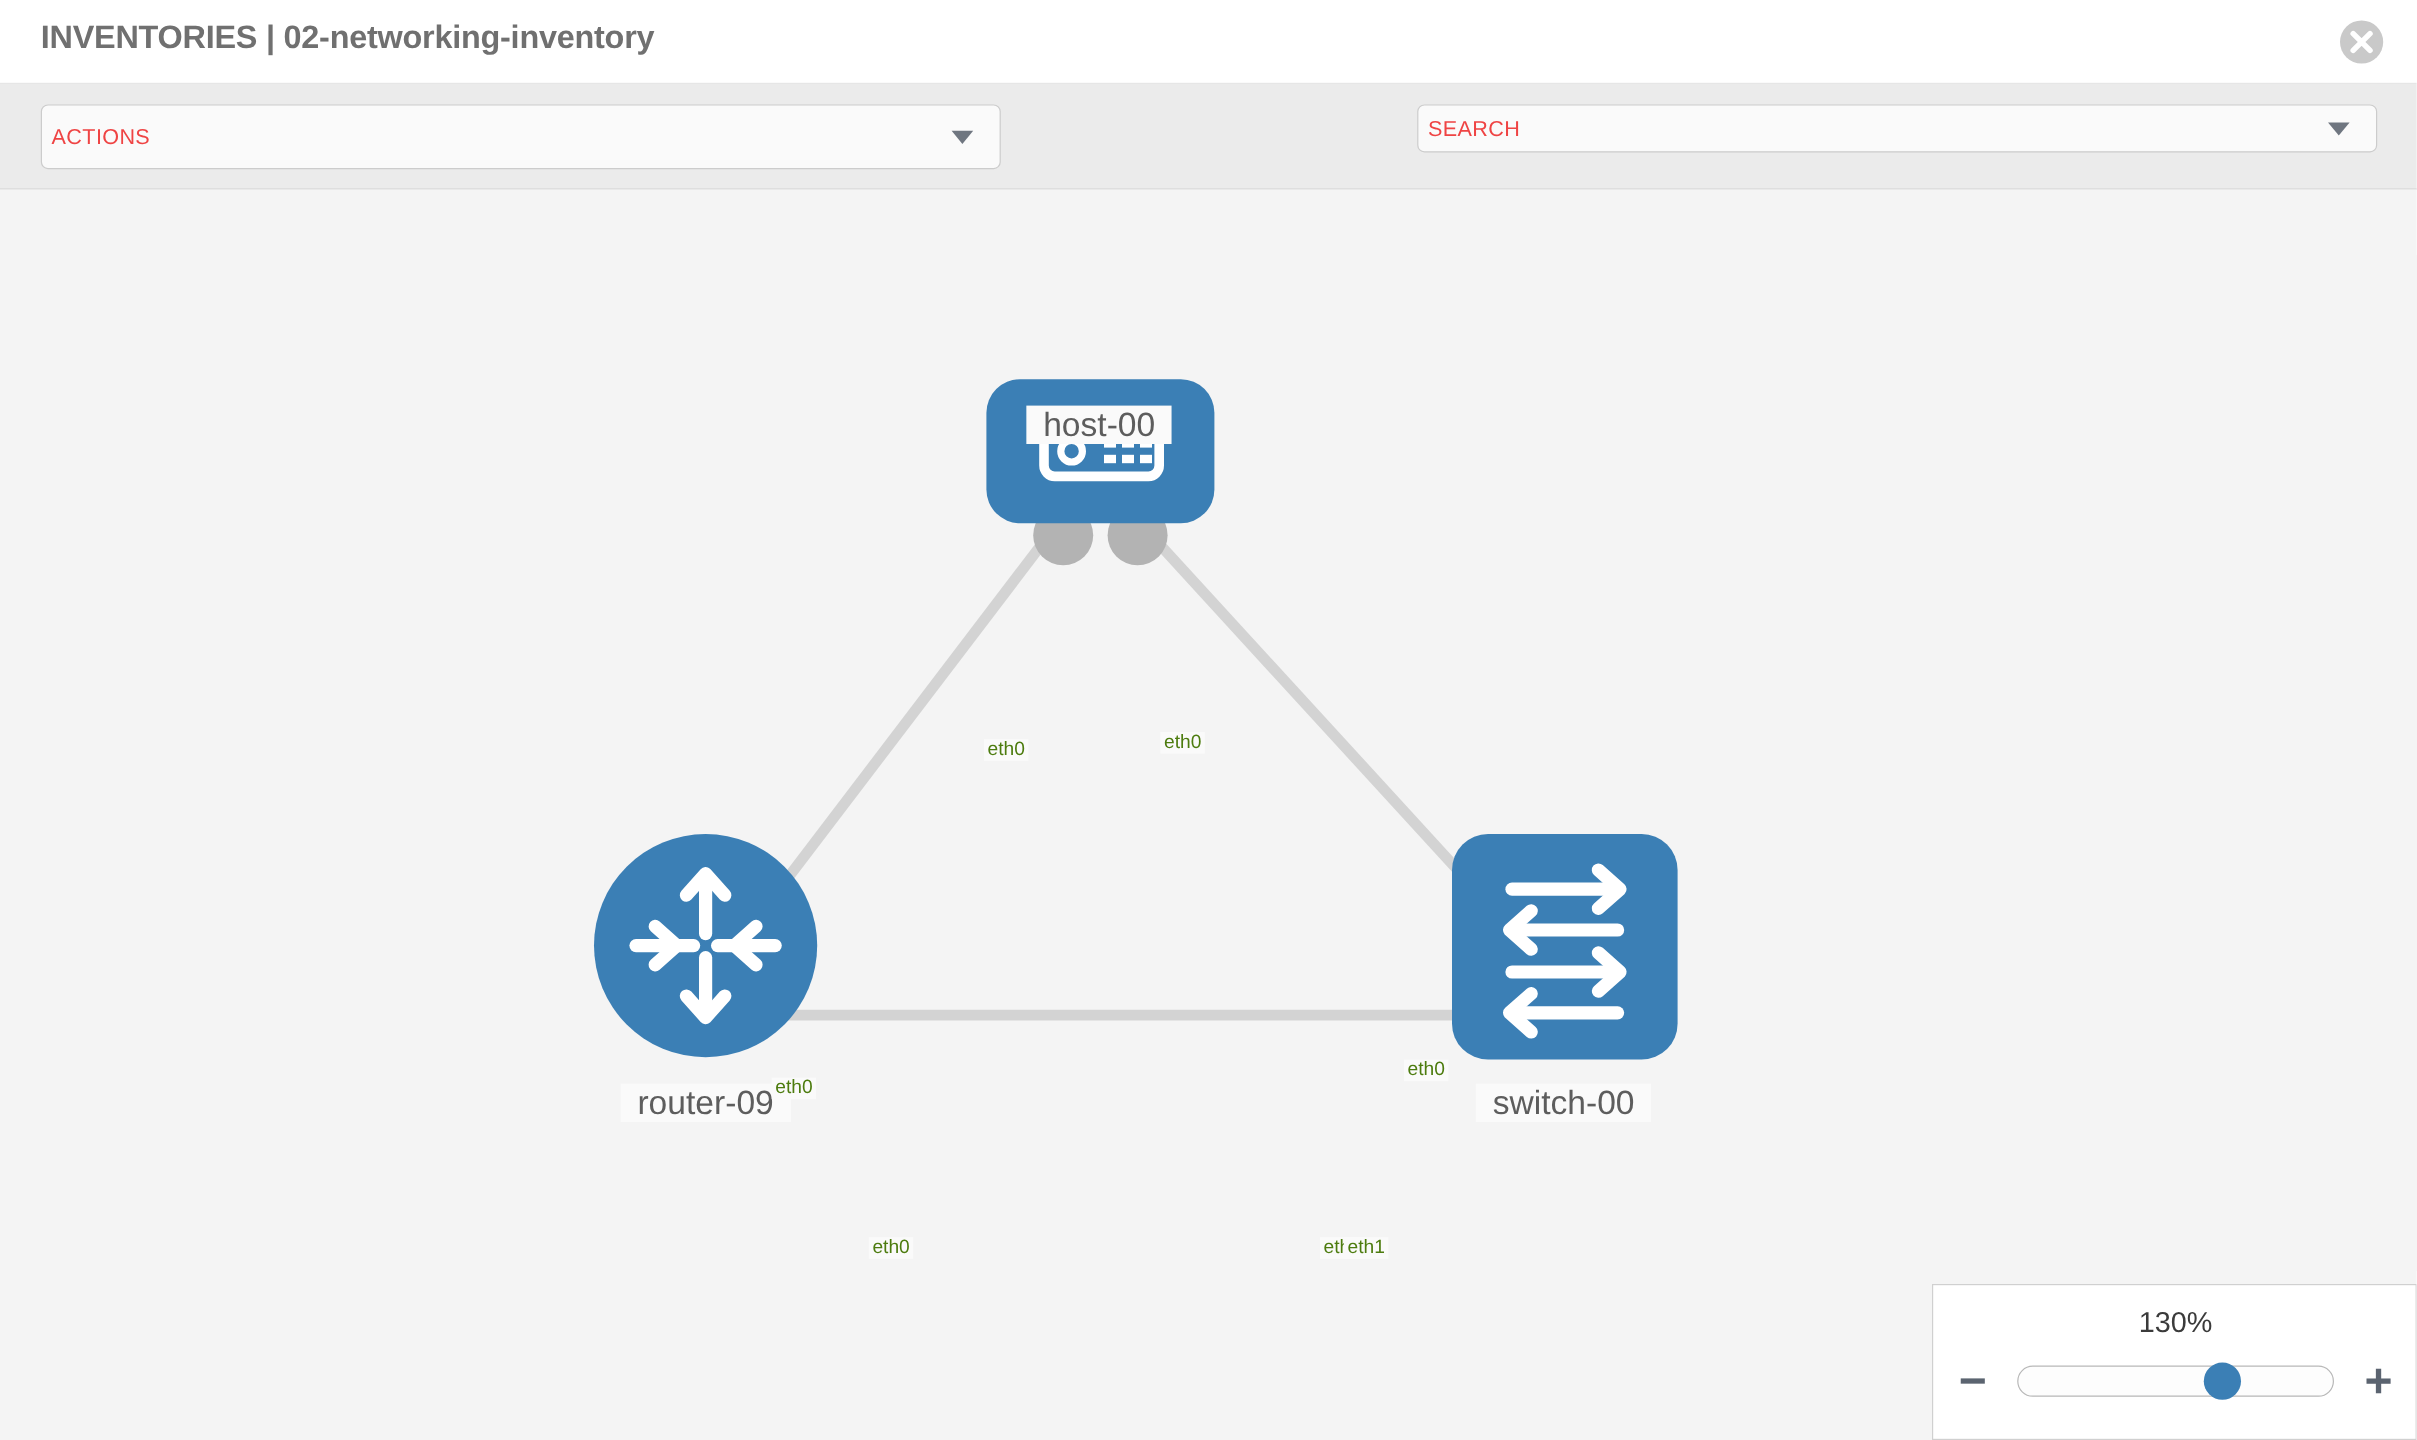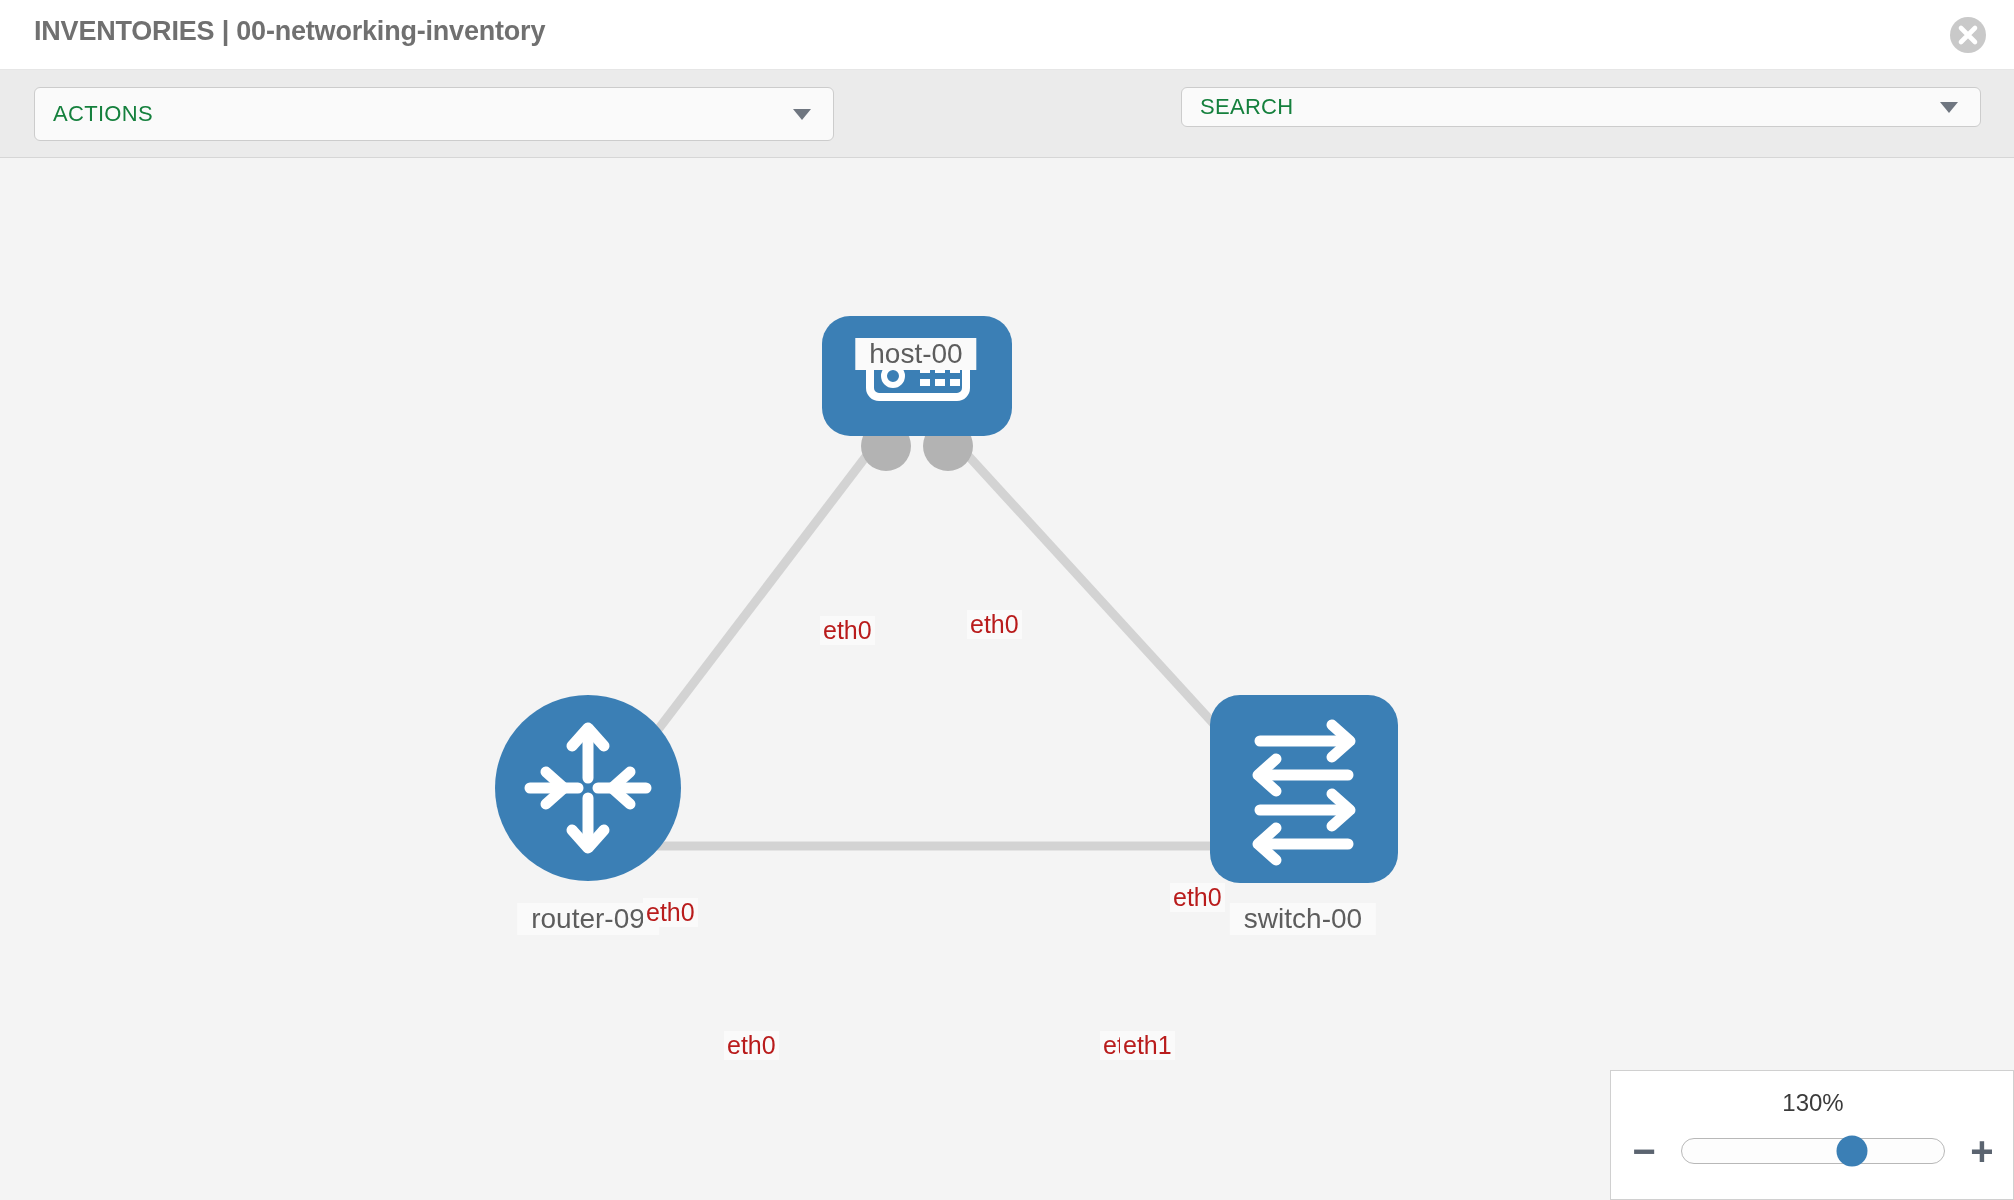--- a/index.html
+++ b/index.html
@@ -34,21 +34,21 @@
     background: #ebebeb; border-bottom: 1px solid #d6d6d6;
   }
   .select-box {
     position: absolute; background: #fafafa;
     border: 1px solid #cccccc; border-radius: 6px;
     display: flex; align-items: center;
   }
   .actions-select { left: 34px; top: 17px; width: 800px; height: 54px; }
   .search-select  { left: 1181px; top: 17px; width: 800px; height: 40px; }
   .select-label {
-    font-size: 22px; color: #15803d; padding-left: 18px;
+    font-size: 18px; color: #ef4444; padding-left: 8px;
     letter-spacing: 0.3px; flex: 1; white-space: nowrap;
   }
   .caret {
     width: 0; height: 0; margin-right: 22px;
     border-left: 9px solid transparent;
     border-right: 9px solid transparent;
     border-top: 11px solid #6f7680;
   }
   .tool-icons {
     position: absolute; left: 1040px; top: 88px;
@@ -63,21 +63,21 @@
     overflow: hidden;
   }
   .canvas svg { position: absolute; top: 0; left: 0; }
 
   .node-label {
     position: absolute; font-size: 28px; color: #5d5d5d;
     background: #fafafa; padding: 0 14px; white-space: nowrap;
     transform: translateX(-50%);
   }
   .iface-label {
-    position: absolute; font-size: 25px; color: #b91c1c;
+    position: absolute; font-size: 16px; color: #4d7c0f;
     background: #fafafa; padding: 0 3px; white-space: nowrap; text-align: center;
   }
 
   
   .zoom-panel {
     position: absolute; right: 0; bottom: 0;
     width: 404px; height: 130px;
     background: #ffffff; border: 1px solid #d0d0d0;
   }
   .zoom-value {
@@ -103,21 +103,21 @@
     border-radius: 50%; background: #3b7fb5;
     transform: translate(-50%, -50%); cursor: grab;
   }
 </style>
 </head>
 <body>
 
 <div id="app">
 
   <div class="header">
-    <div class="header-title">INVENTORIES | 00-networking-inventory</div>
+    <div class="header-title">INVENTORIES | 02-networking-inventory</div>
     <div class="close-btn">
       <svg width="36" height="36" viewBox="0 0 36 36">
         <path d="M11 11 L25 25 M25 11 L11 25" stroke="#ffffff" stroke-width="4.6" stroke-linecap="round"></path>
       </svg>
     </div>
   </div>
 
   <div class="toolbar">
 
     <div class="select-box actions-select">

